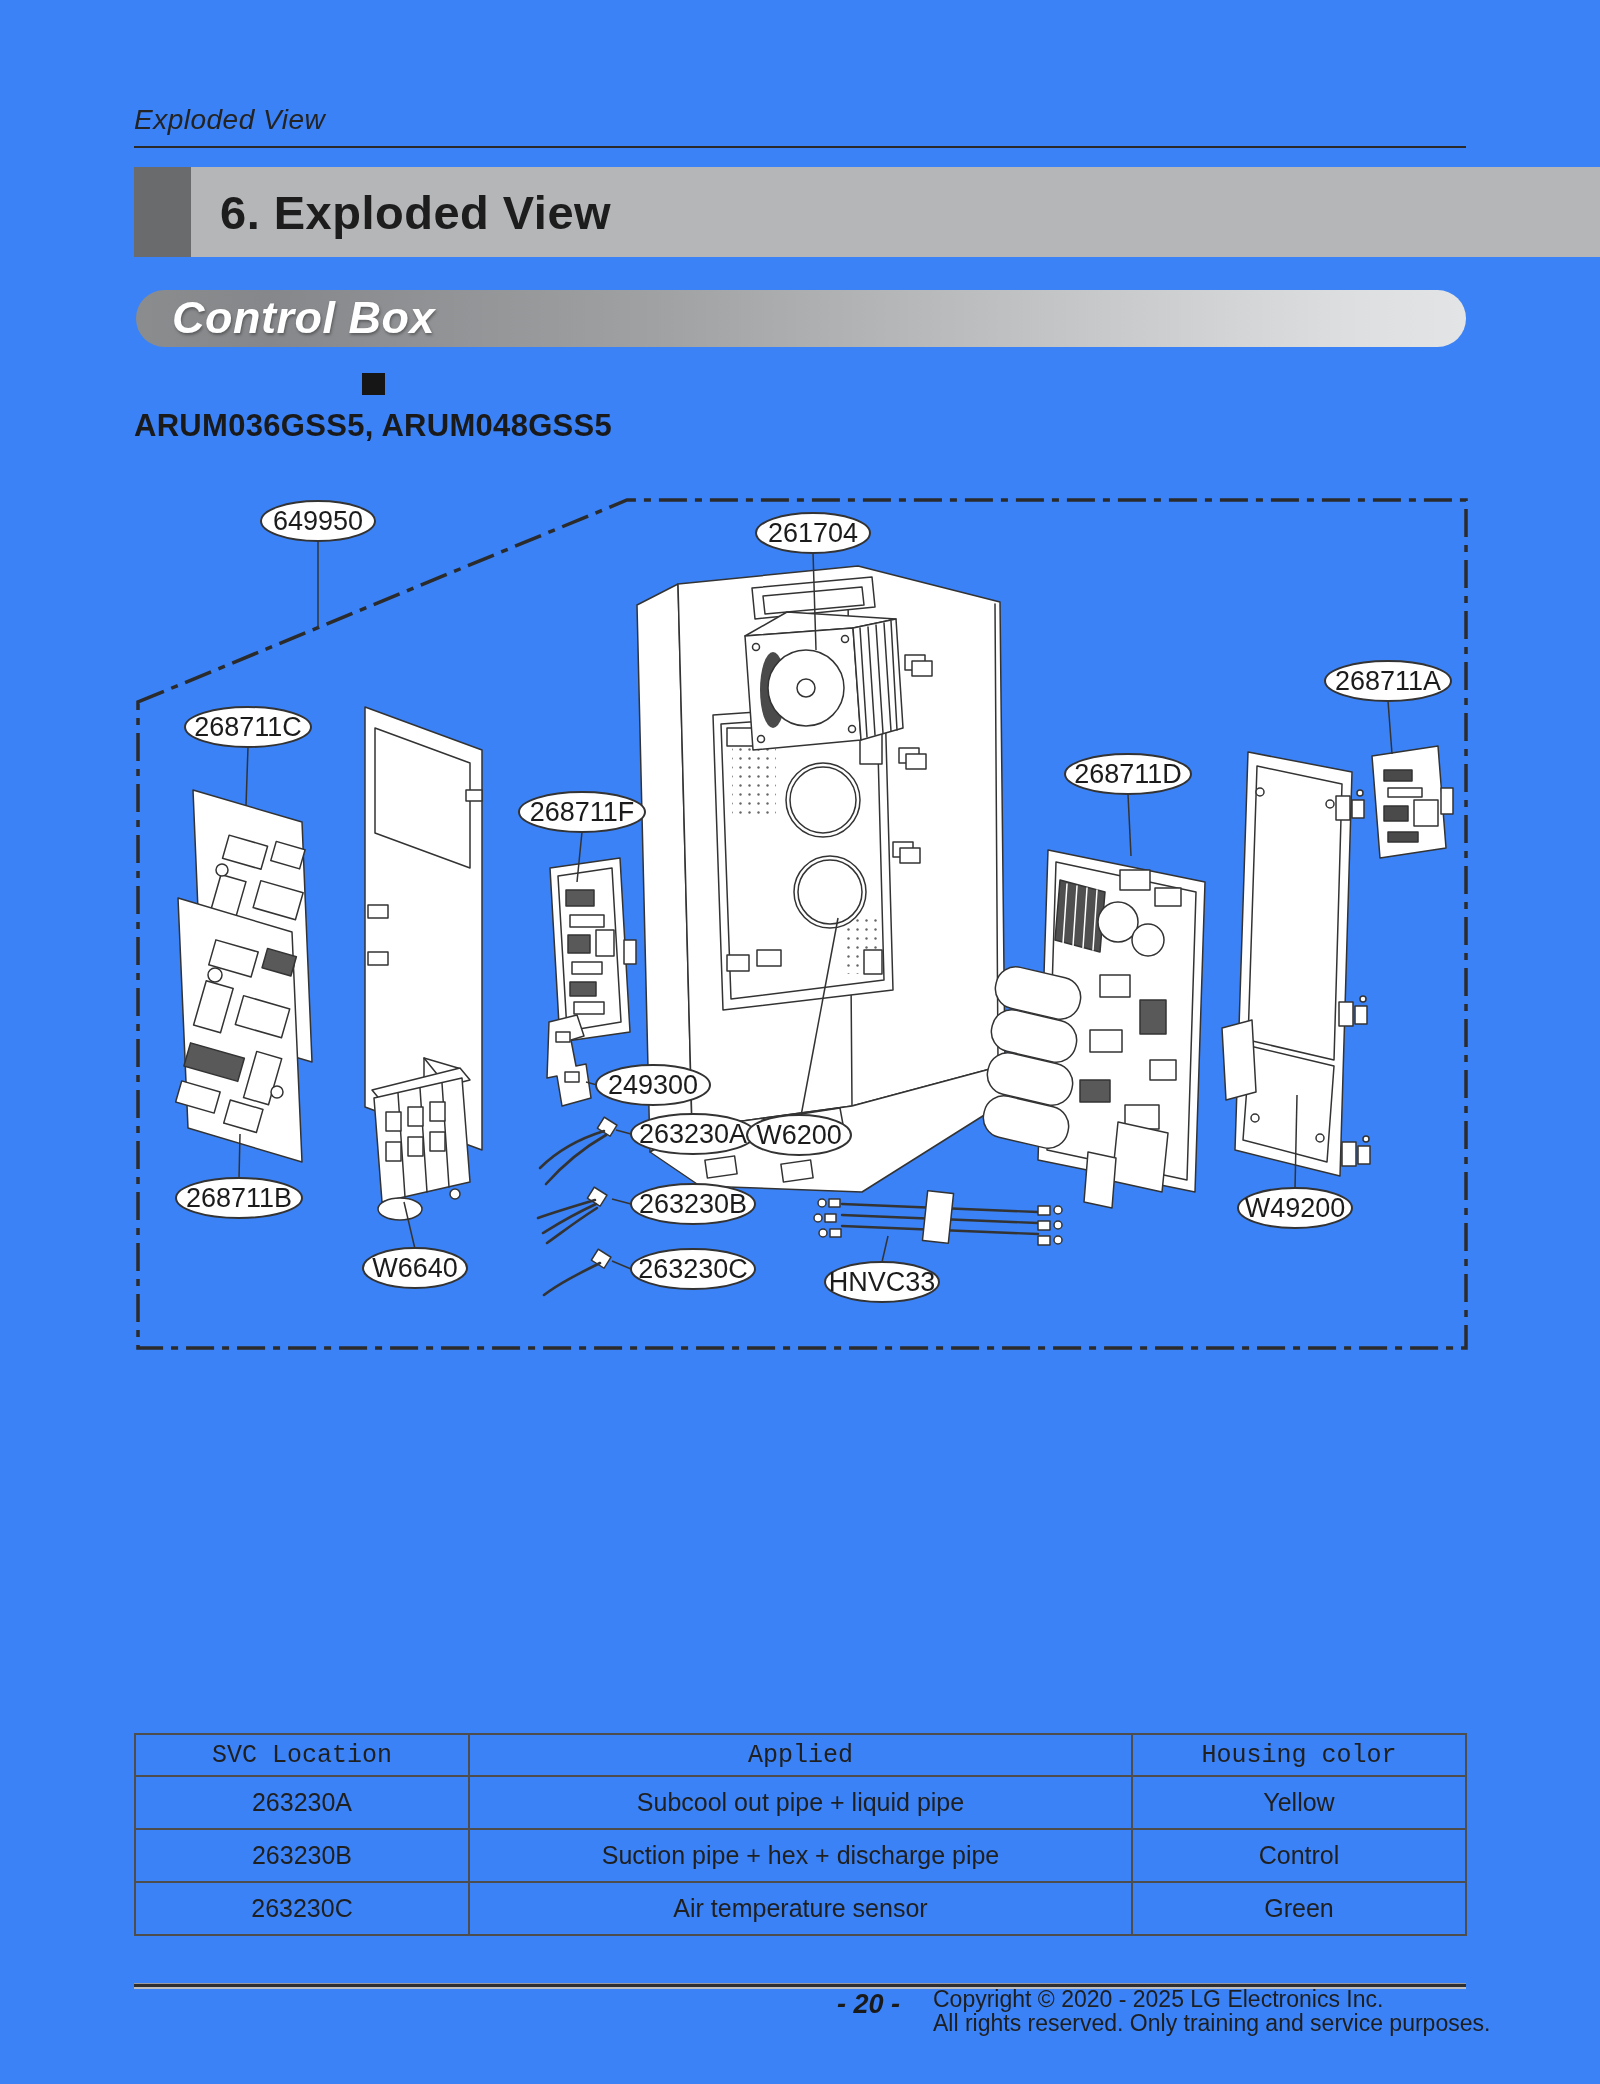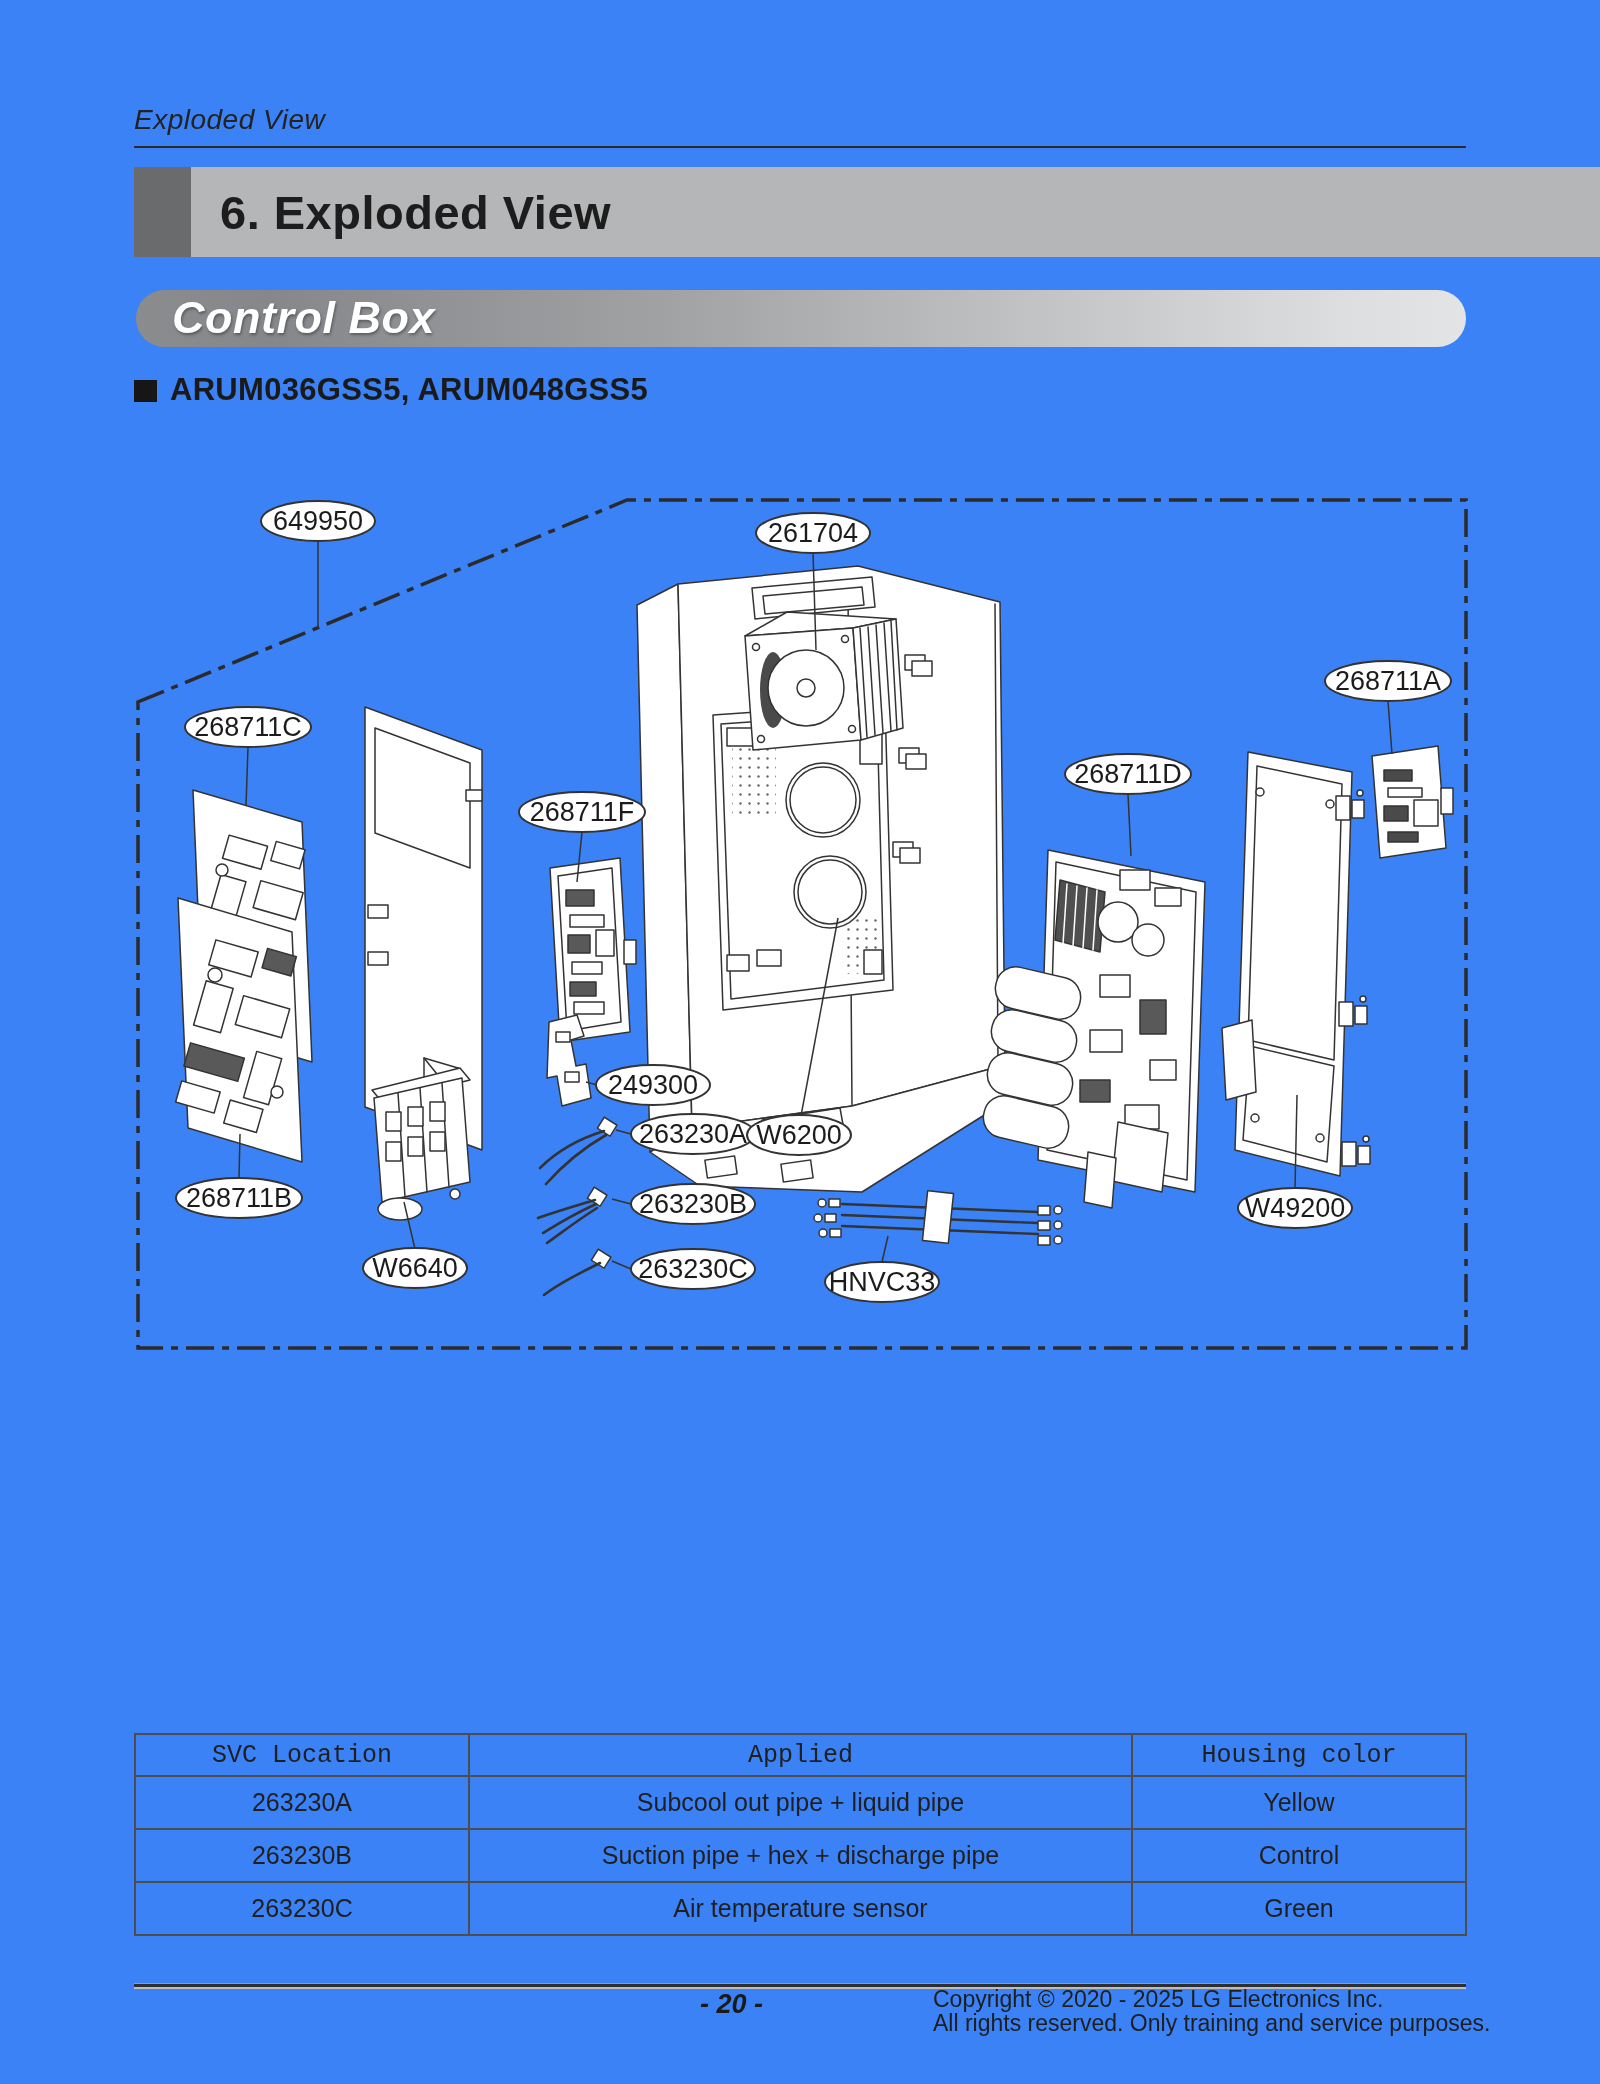--- a/index.html
+++ b/index.html
@@ -15,36 +15,36 @@
   .section-accent{position:absolute;left:0;top:0;width:57px;height:90px;background:#696b6d;}
   .section-title{position:absolute;left:86px;top:0;height:90px;line-height:92px;font-size:47px;font-weight:bold;color:#1d1d1d;letter-spacing:.5px;}
   .controlbox-banner{
     position:absolute;left:136px;top:290px;width:1330px;height:57px;border-radius:29px;
     background:linear-gradient(90deg,#8a8c8e 0%,#85878a 10%,#a0a2a4 40%,#c6c8ca 72%,#dedfe0 92%,#e3e4e5 100%);
   }
   .controlbox-title{
     position:absolute;left:36px;top:0;height:57px;line-height:56px;font-size:45px;font-weight:bold;font-style:italic;
     color:#ffffff;text-shadow:1px 2px 3px rgba(0,0,0,0.35);letter-spacing:.5px;
   }
-  .models-line{position:absolute;left:134px;top:372px;display:flex;align-items:center;gap:13px;}
+  .models-line{position:absolute;left:134px;top:372px;display:flex;align-items:center;gap:13px;flex-direction:column;}
   .models-bullet{width:23px;height:22px;background:#161616;flex:0 0 auto;margin-top:1px;}
   .models-text{font-size:31px;font-weight:bold;color:#1a1a1a;letter-spacing:.3px;}
   svg.diagram{position:absolute;left:0;top:0;}
   table.parts{
     position:absolute;left:134px;top:1733px;width:1331px;border-collapse:collapse;table-layout:fixed;
     font-size:25px;color:#1f1f1f;
   }
   table.parts th,table.parts td{border:2px solid #4d4d4d;text-align:center;font-weight:400;padding:0;}
   table.parts .c1{width:334px;} table.parts .c2{width:663px;} table.parts .c3{width:334px;}
   table.parts tr.hdr{height:42px;font-family:Liberation Mono, monospace;} table.parts tr.r{height:53px;}
   .footer-rule{
     position:absolute;left:134px;top:1983px;width:1332px;height:6px;
     background:linear-gradient(#9c9c9c 0 1px,#2e2e2e 1px 4px,#bdbdbd 4px 6px);
   }
-  .page-number{position:absolute;left:700px;top:1989px;width:200px;text-align:left;font-size:27px;font-weight:bold;font-style:italic;color:#1a1a1a;}
+  .page-number{position:absolute;left:700px;top:1989px;width:200px;text-align:right;font-size:27px;font-weight:bold;font-style:italic;color:#1a1a1a;}
   .copyright{position:absolute;left:933px;top:1988px;font-size:23px;line-height:23.5px;color:#1e1e1e;}
 </style>
 </head>
 <body>
 
 <div class="page">
 
   <div class="running-header">Exploded View</div>
   <div class="header-rule"></div>
 

